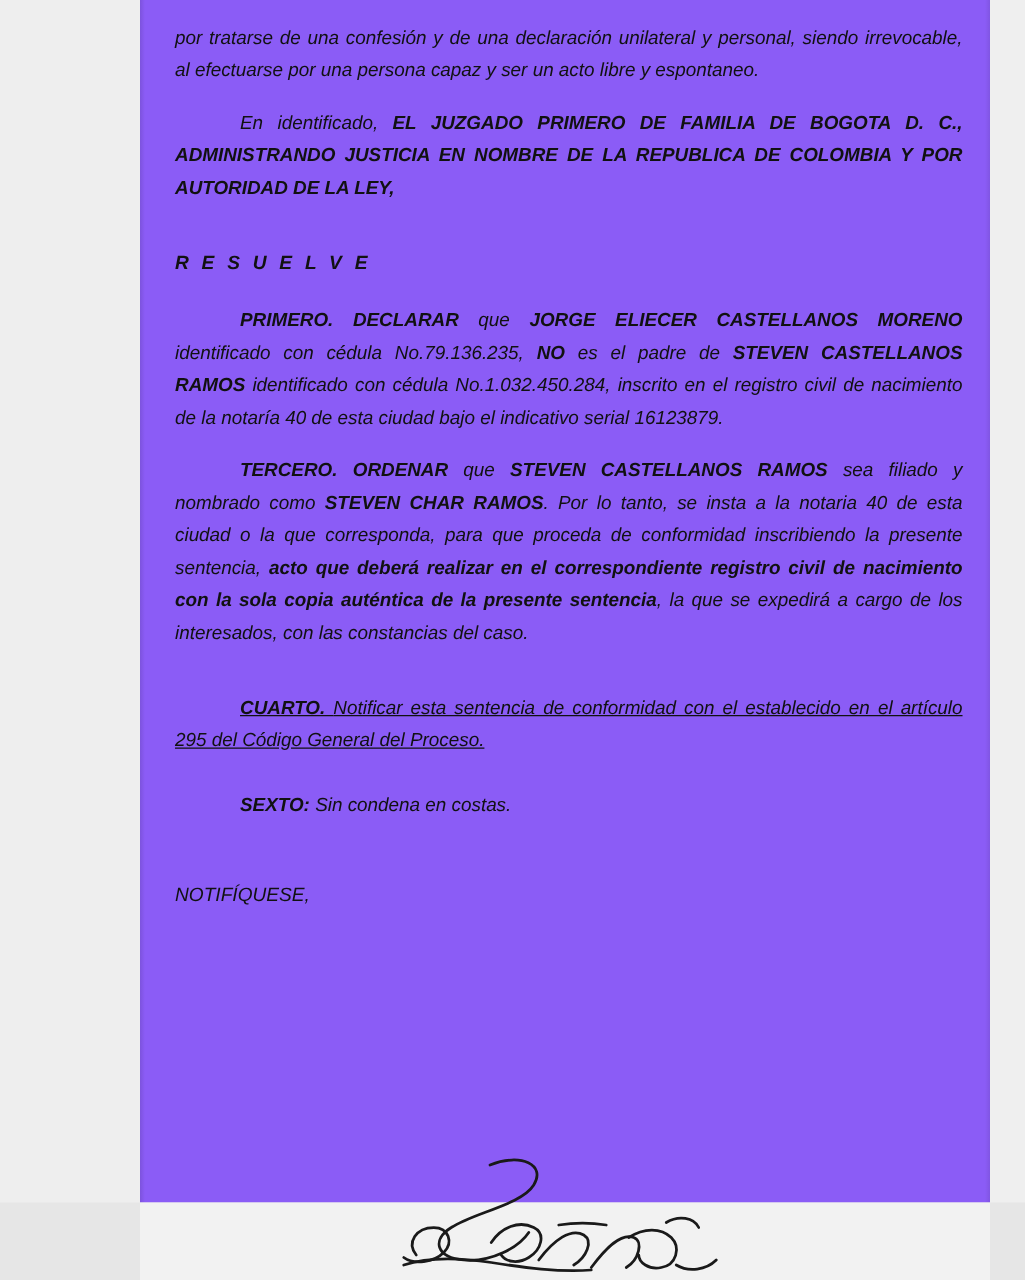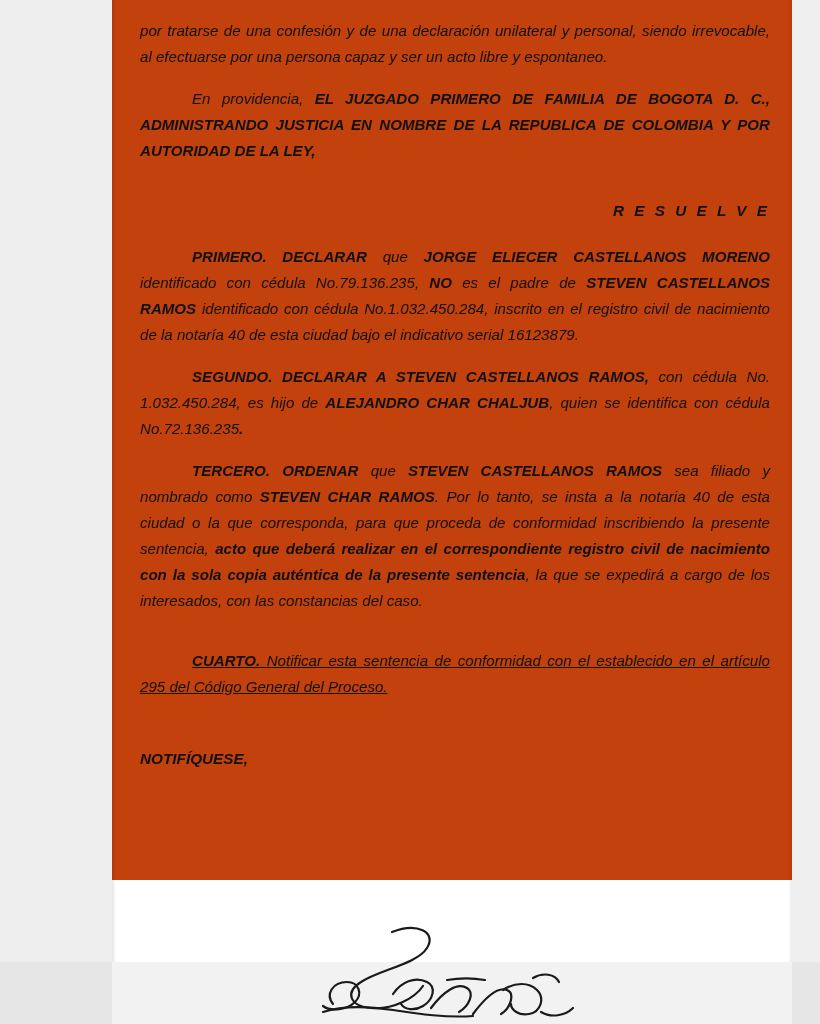--- a/index.html
+++ b/index.html
@@ -30,22 +30,22 @@
     position: absolute;
     right: 0; top: 0;
     width: 28px; height: 1024px;
     background: #efefef;
   }
   .sheet {
     position: absolute;
     left: 112px;
     top: 0;
     width: 680px;
-    height: 880px;
-    background: #c2410c;
+    height: 1024px;
+    background: #8b5cf6;
   }
   .content {
     position: absolute;
     left: 28px;
     top: 18px;
     width: 630px;
     color: #111111;
     font-style: italic;
     font-size: 15.1px;
     line-height: 26px;
@@ -55,35 +55,35 @@
     margin-bottom: 16px;
     text-align: justify;
   }
   .indent {
     text-indent: 52px;
   }
   .b {
     font-weight: bold;
   }
   .resuelve {
-    text-align: right;
+    text-align: left;
     font-weight: bold;
     letter-spacing: 3px;
     margin: 12px 0 20px 0;
     font-size: 15.3px;
   }
   .gap-big {
     margin-bottom: 34px;
   }
   .gap-med {
     margin-bottom: 26px;
     text-decoration: underline;
   }
   .notifiquese {
-    font-weight: bold;
+    font-weight: normal;
     margin-top: 46px;
     font-size: 15.3px;
   }
   .signature-area {
     position: absolute;
     left: 112px;
     top: 930px;
     width: 680px;
     height: 94px;
   }
@@ -131,33 +131,33 @@
 <div class="page">
 
   <div class="side-margin-left"></div>
   <div class="side-margin-right"></div>
 
   <div class="sheet">
     <div class="content">
 
       <div class="para" id="p-intro"><span>por tratarse de una confesión y de una declaración unilateral y personal, siendo irrevocable, al efectuarse por una persona capaz y ser un acto libre y espontaneo.</span></div>
 
-      <div class="para indent gap-big" id="p-consecuencia"><span>En providencia, </span><span class="b">EL JUZGADO PRIMERO DE FAMILIA DE BOGOTA D. C., ADMINISTRANDO JUSTICIA EN NOMBRE DE LA REPUBLICA DE COLOMBIA Y POR AUTORIDAD DE LA LEY,</span></div>
+      <div class="para indent gap-big" id="p-consecuencia"><span>En identificado, </span><span class="b">EL JUZGADO PRIMERO DE FAMILIA DE BOGOTA D. C., ADMINISTRANDO JUSTICIA EN NOMBRE DE LA REPUBLICA DE COLOMBIA Y POR AUTORIDAD DE LA LEY,</span></div>
 
       <div class="resuelve">R E S U E L V E</div>
 
       <div class="para indent" id="p-primero"><span class="b">PRIMERO. DECLARAR </span><span>que </span><span class="b">JORGE ELIECER CASTELLANOS MORENO </span><span>identificado con cédula No.79.136.235, </span><span class="b">NO </span><span>es el padre de </span><span class="b">STEVEN CASTELLANOS RAMOS </span><span>identificado con cédula No.1.032.450.284, inscrito en el registro civil de nacimiento de la notaría 40 de esta ciudad bajo el indicativo serial 16123879.</span></div>
 
-      <div class="para indent" id="p-segundo"><span class="b">SEGUNDO. DECLARAR A STEVEN CASTELLANOS RAMOS, </span><span>con cédula No. 1.032.450.284, es hijo de </span><span class="b">ALEJANDRO CHAR CHALJUB</span><span>, quien se identifica con cédula No.72.136.235</span><span class="b">.</span></div>
 
       <div class="para indent gap-big" id="p-tercero"><span class="b">TERCERO. ORDENAR </span><span>que </span><span class="b">STEVEN CASTELLANOS RAMOS </span><span>sea filiado y nombrado como </span><span class="b">STEVEN CHAR RAMOS</span><span>. Por lo tanto, se insta a la notaria 40 de esta ciudad o la que corresponda, para que proceda de conformidad inscribiendo la presente sentencia, </span><span class="b">acto que deberá realizar en el correspondiente registro civil de nacimiento con la sola copia auténtica de la presente sentencia</span><span>, la que se expedirá a cargo de los interesados, con las constancias del caso.</span></div>
 
       <div class="para indent gap-med" id="p-cuarto"><span class="b">CUARTO. </span><span>Notificar esta sentencia de conformidad con el establecido en el artículo 295 del Código General del Proceso.</span></div>
 
 
+      <div class="para indent" id="p-sexto"><span class="b">SEXTO: </span><span>Sin condena en costas.</span></div>
 
       <div class="notifiquese">NOTIFÍQUESE,</div>
 
     </div>
   </div>
 
   <div class="scan-shadow"></div>
   <div class="scan-shadow-r"></div>
 
   <div class="bottom-band">

